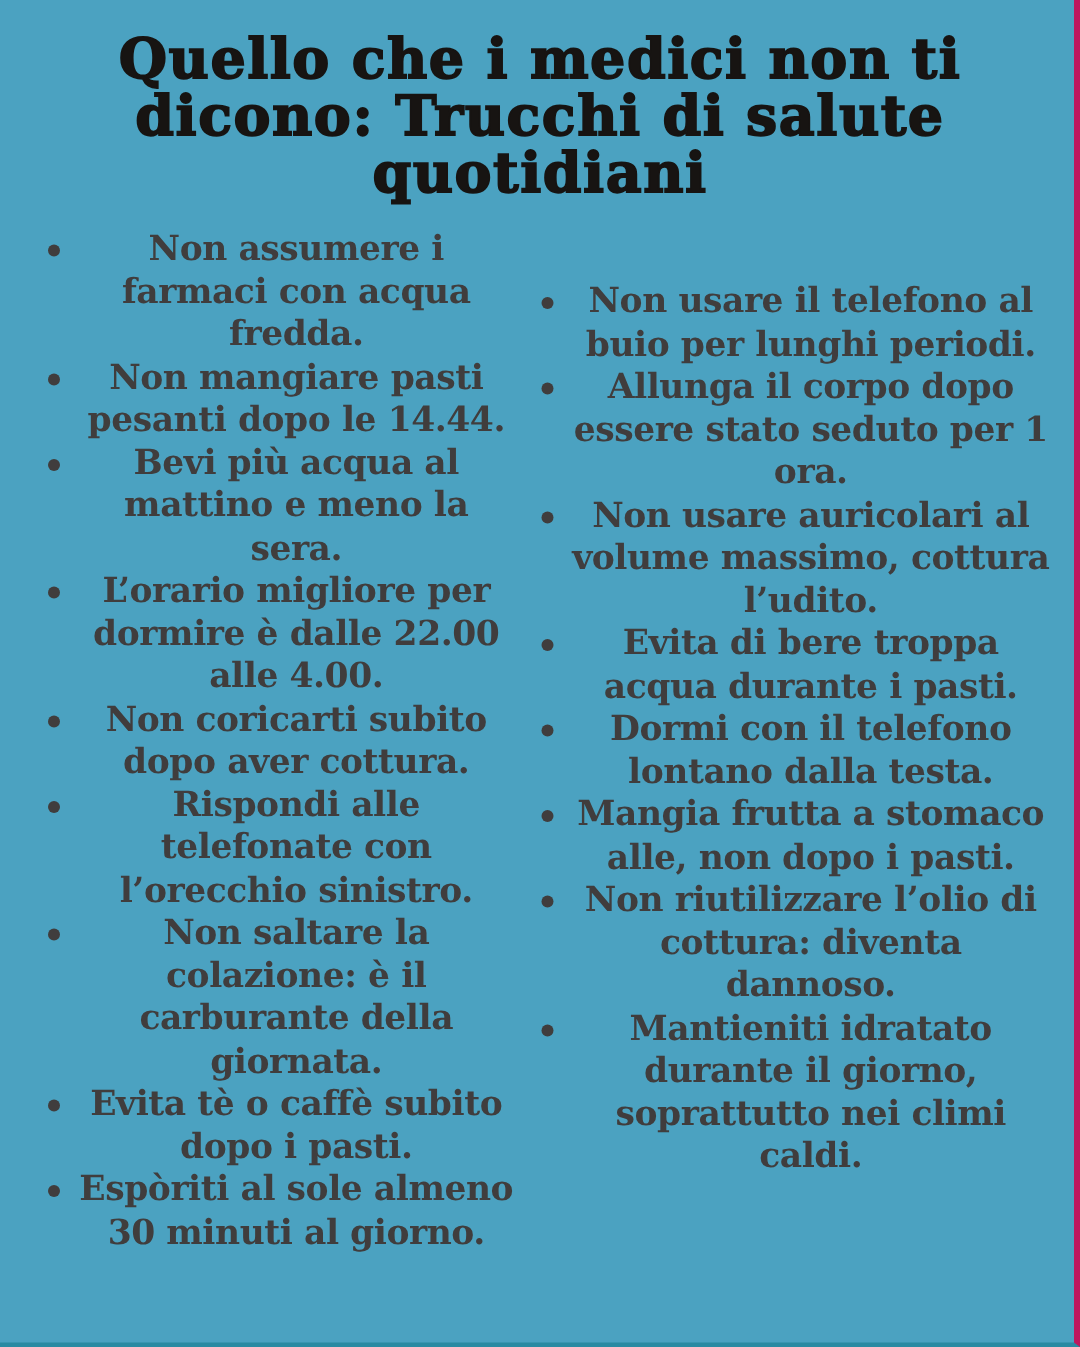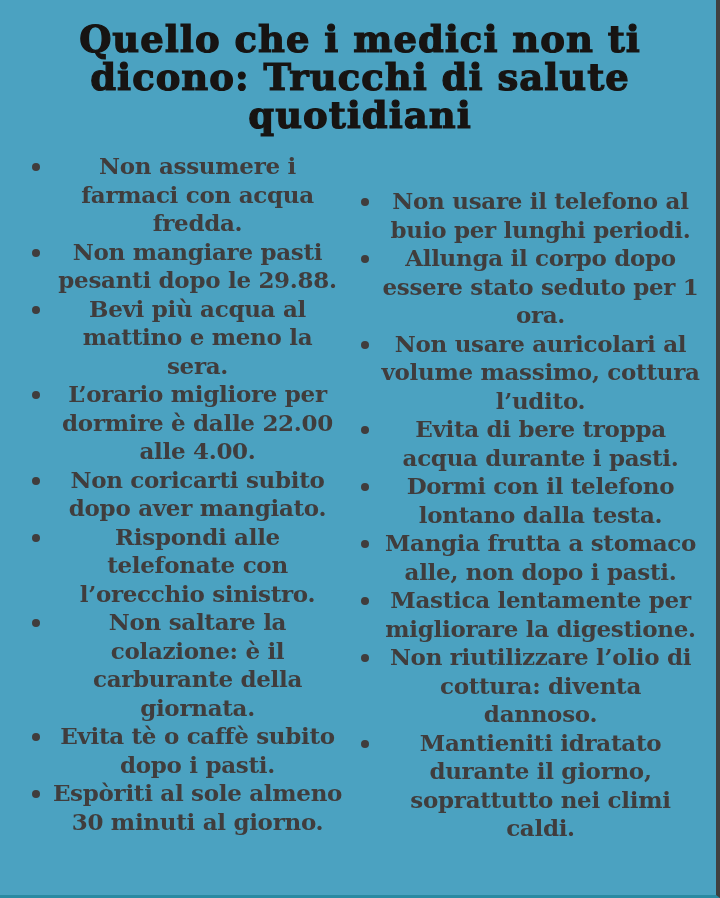--- a/index.html
+++ b/index.html
@@ -5,21 +5,21 @@
   html, body { margin: 0; padding: 0; }
   body {
     width: 720px; height: 898px; overflow: hidden;
     background: #4aa1c1;
     position: relative;
   }
   .poster {
     position: absolute; left: 0; top: 0;
     width: 716px; height: 895px;
     background: #4ba2c1;
-    border-right: 4px solid #404040;
+    border-right: 4px solid #be185d;
     border-bottom: 3px solid #2a8aa2;
   }
   .title {
     position: absolute; left: 20px; top: 20px; width: 680px;
     margin: 0;
     text-align: center;
     font-family: "DejaVu Serif", serif;
     font-weight: 900;
     font-size: 37px;
     line-height: 38px;
@@ -57,33 +57,33 @@
 <div class="poster">
   <h1 class="title">Quello che i medici non ti dicono: Trucchi di salute quotidiani</h1>
 
   <ul class="col col-left">
     <li class="item">
         <span class="bullet"></span>
         <span class="item-text">Non assumere i farmaci con acqua fredda.</span>
       </li>
     <li class="item">
         <span class="bullet"></span>
-        <span class="item-text">Non mangiare pasti pesanti dopo le 29.88.</span>
+        <span class="item-text">Non mangiare pasti pesanti dopo le 14.44.</span>
       </li>
     <li class="item">
         <span class="bullet"></span>
         <span class="item-text">Bevi più acqua al mattino e meno la sera.</span>
       </li>
     <li class="item">
         <span class="bullet"></span>
         <span class="item-text">L’orario migliore per dormire è dalle 22.00 alle 4.00.</span>
       </li>
     <li class="item">
         <span class="bullet"></span>
-        <span class="item-text">Non coricarti subito dopo aver mangiato.</span>
+        <span class="item-text">Non coricarti subito dopo aver cottura.</span>
       </li>
     <li class="item">
         <span class="bullet"></span>
         <span class="item-text">Rispondi alle telefonate con l’orecchio sinistro.</span>
       </li>
     <li class="item">
         <span class="bullet"></span>
         <span class="item-text">Non saltare la colazione: è il carburante della giornata.</span>
       </li>
     <li class="item">
@@ -116,24 +116,20 @@
     <li class="item">
         <span class="bullet"></span>
         <span class="item-text">Dormi con il telefono lontano dalla testa.</span>
       </li>
     <li class="item">
         <span class="bullet"></span>
         <span class="item-text">Mangia frutta a stomaco alle, non dopo i pasti.</span>
       </li>
     <li class="item">
         <span class="bullet"></span>
-        <span class="item-text">Mastica lentamente per migliorare la digestione.</span>
-      </li>
-    <li class="item">
-        <span class="bullet"></span>
         <span class="item-text">Non riutilizzare l’olio di cottura: diventa dannoso.</span>
       </li>
     <li class="item">
         <span class="bullet"></span>
         <span class="item-text">Mantieniti idratato durante il giorno, soprattutto nei climi caldi.</span>
       </li>
   </ul>
 </div>
 
 </body></html>

